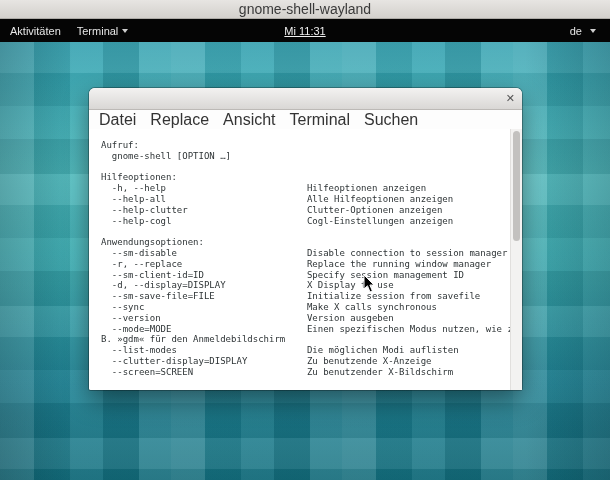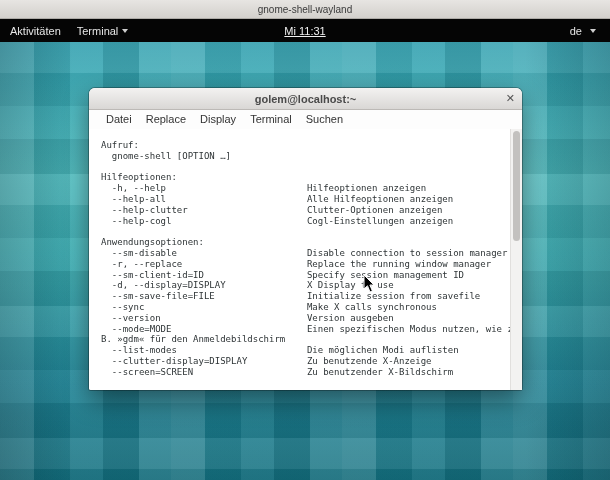--- a/index.html
+++ b/index.html
@@ -3,21 +3,21 @@
 <meta charset="utf-8">
 <style>
   html,body{margin:0;padding:0;}
   .screen{position:relative;width:610px;height:480px;overflow:hidden;
     font-family:"Liberation Sans",sans-serif;background:#444;}
 
   
   .outer-titlebar{position:absolute;top:0;left:0;right:0;height:18px;
     background:linear-gradient(#e7e5e2,#d3d0cc);border-bottom:1px solid #aeaba7;
     display:flex;align-items:center;justify-content:center;
-    font-size:10px;color:#3a3a3a;}
+    font-size:14px;color:#3a3a3a;}
 
   
   .top-bar{position:absolute;top:19px;left:0;right:0;height:23px;background:#050505;
     color:#e6e6e6;display:flex;align-items:center;font-size:11px;gap:26px;}
   .tb-left{display:flex;align-items:center;gap:16px;padding-left:10px;}
   .tb-item{display:flex;align-items:center;gap:4px;cursor:default;}
   .chev{width:0;height:0;border-left:3px solid transparent;border-right:3px solid transparent;
     border-top:4px solid #cfcfcf;display:inline-block;}
   .tb-clock{position:absolute;left:50%;transform:translateX(-50%);color:#f0f0f0;text-decoration:underline;}
   .tb-right{margin-left:auto;display:flex;align-items:center;gap:8px;padding-right:14px;}
@@ -36,21 +36,21 @@
   .terminal{position:absolute;left:89px;top:88px;width:433px;height:302px;
     background:#fff;border-radius:6px 6px 2px 2px;
     box-shadow:0 10px 26px rgba(0,0,0,.45), 0 0 0 1px rgba(0,0,0,.28);}
   .term-titlebar{height:21px;background:linear-gradient(#f3f2f1,#d9d7d5);
     border-bottom:1px solid #bcb9b6;border-radius:6px 6px 0 0;position:relative;
     display:flex;align-items:center;justify-content:center;
     font-size:11px;font-weight:bold;color:#4a4a4a;}
   .term-close{position:absolute;right:7px;top:0;bottom:0;display:flex;align-items:center;
     font-size:11px;font-weight:normal;color:#555;cursor:default;}
   .term-menubar{height:19px;background:#fdfdfd;display:flex;align-items:center;
-    padding-left:10px;font-size:11px;color:#333;}
+    padding-left:3px;font-size:16px;color:#333;}
   .menu-item{padding:0 7px;line-height:19px;cursor:default;}
   .term-body{position:absolute;top:41px;left:0;right:0;bottom:0;background:#fff;
     border-radius:0 0 2px 2px;overflow:hidden;}
   .term-output{margin:8px;padding:3px 0 0 4px;
     font-family:"DejaVu Sans Mono",monospace;font-size:9px;line-height:10.8px;
     color:#2e3436;white-space:pre;}
   .term-promptline{padding-left:4px;font-family:"DejaVu Sans Mono",monospace;
     font-size:9px;line-height:11px;color:#2e3436;white-space:pre;}
   .blockcursor{display:inline-block;width:5px;height:10px;background:#2e3436;
     margin-left:6px;vertical-align:text-bottom;}
@@ -85,27 +85,26 @@
     <div class="tb-right">
       <span>de</span>
       <span class="chev"></span>
     </div>
   </div>
 
   <div class="desktop"></div>
 
   <div class="terminal">
     <div class="term-titlebar">
-      <span>golem@localhost:~</span>
       <span class="term-close">✕</span>
     </div>
     <div class="term-menubar">
       <span class="menu-item">Datei</span>
       <span class="menu-item">Replace</span>
-      <span class="menu-item">Display</span>
+      <span class="menu-item">Ansicht</span>
       <span class="menu-item">Terminal</span>
       <span class="menu-item">Suchen</span>
     </div>
     <div class="term-body">
       <pre class="term-output">Aufruf:
   gnome-shell [OPTION …]
 
 Hilfeoptionen:
   -h, --help                          Hilfeoptionen anzeigen
   --help-all                          Alle Hilfeoptionen anzeigen

